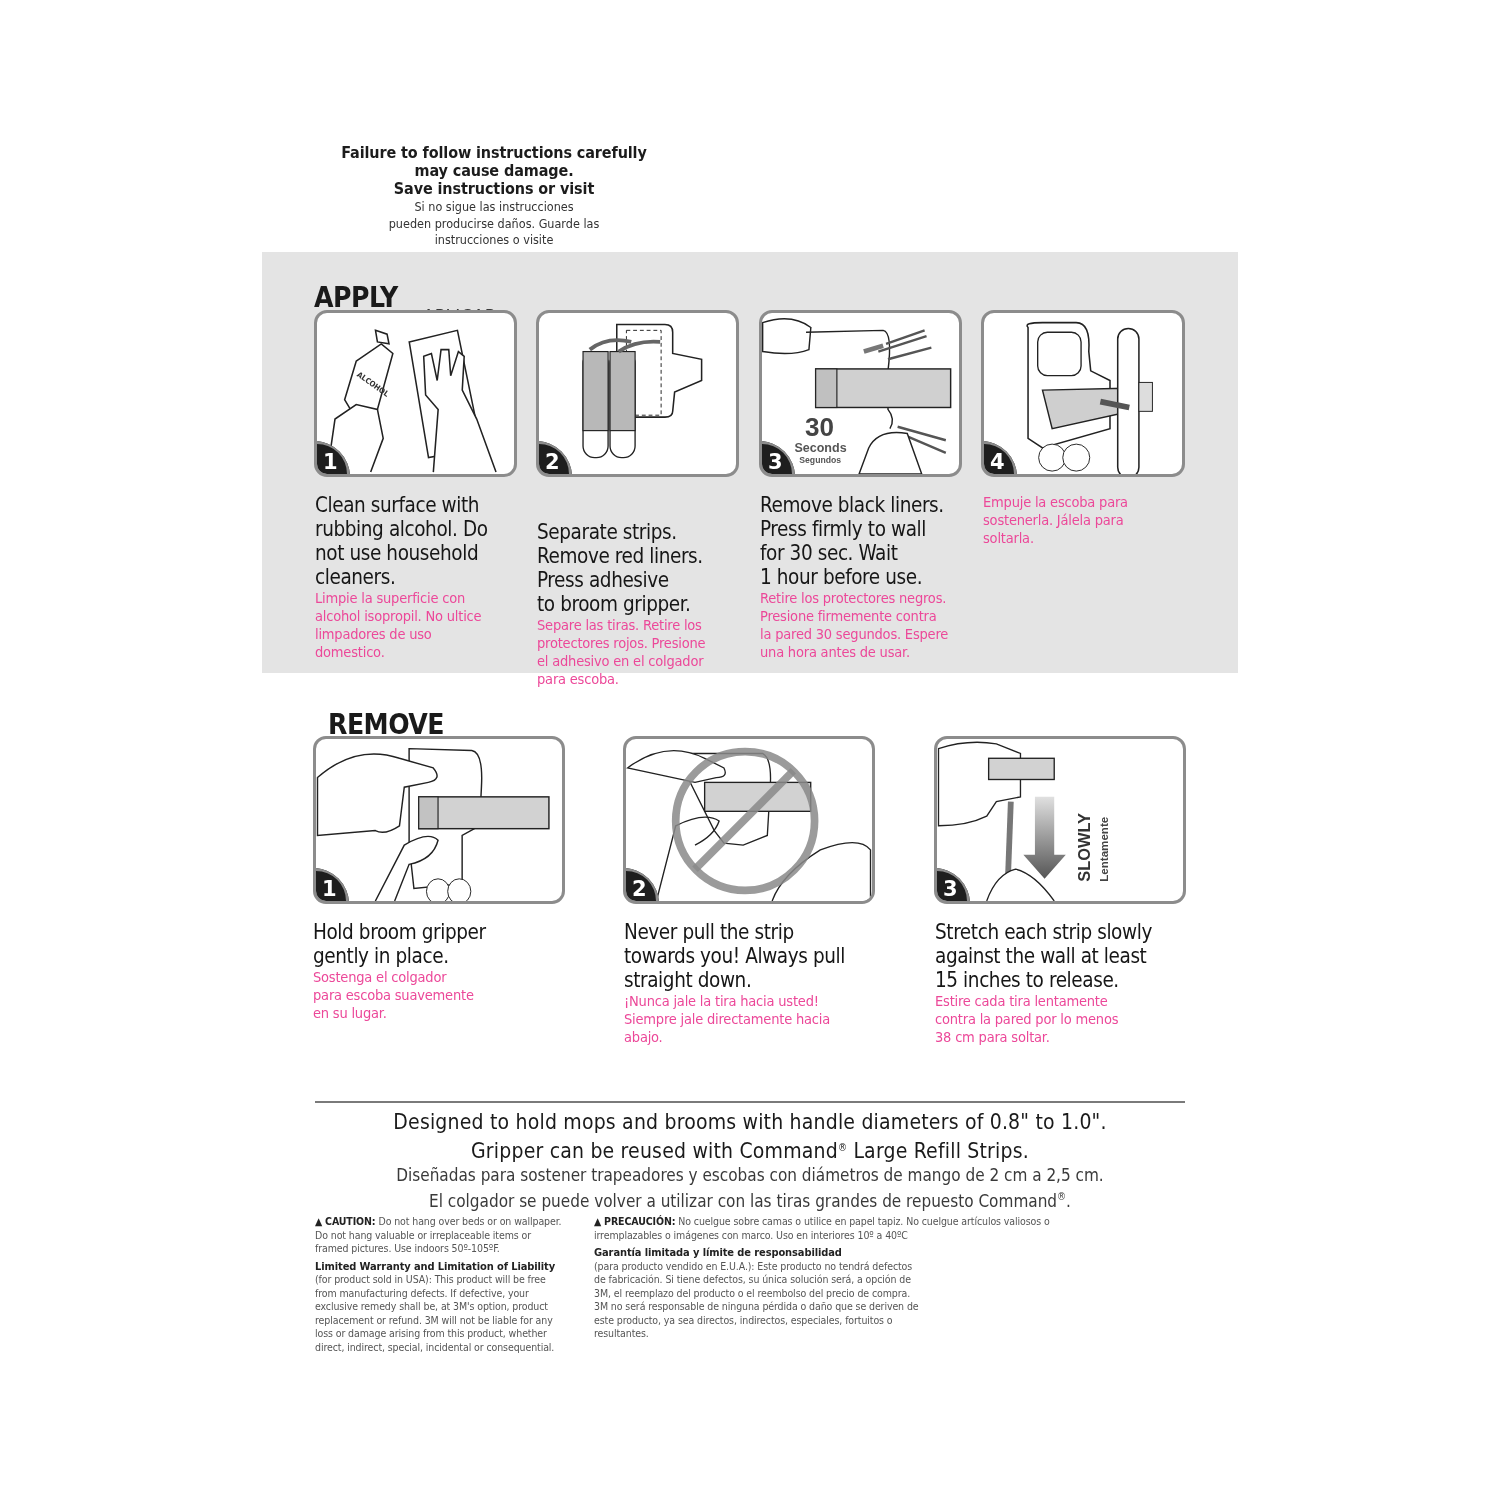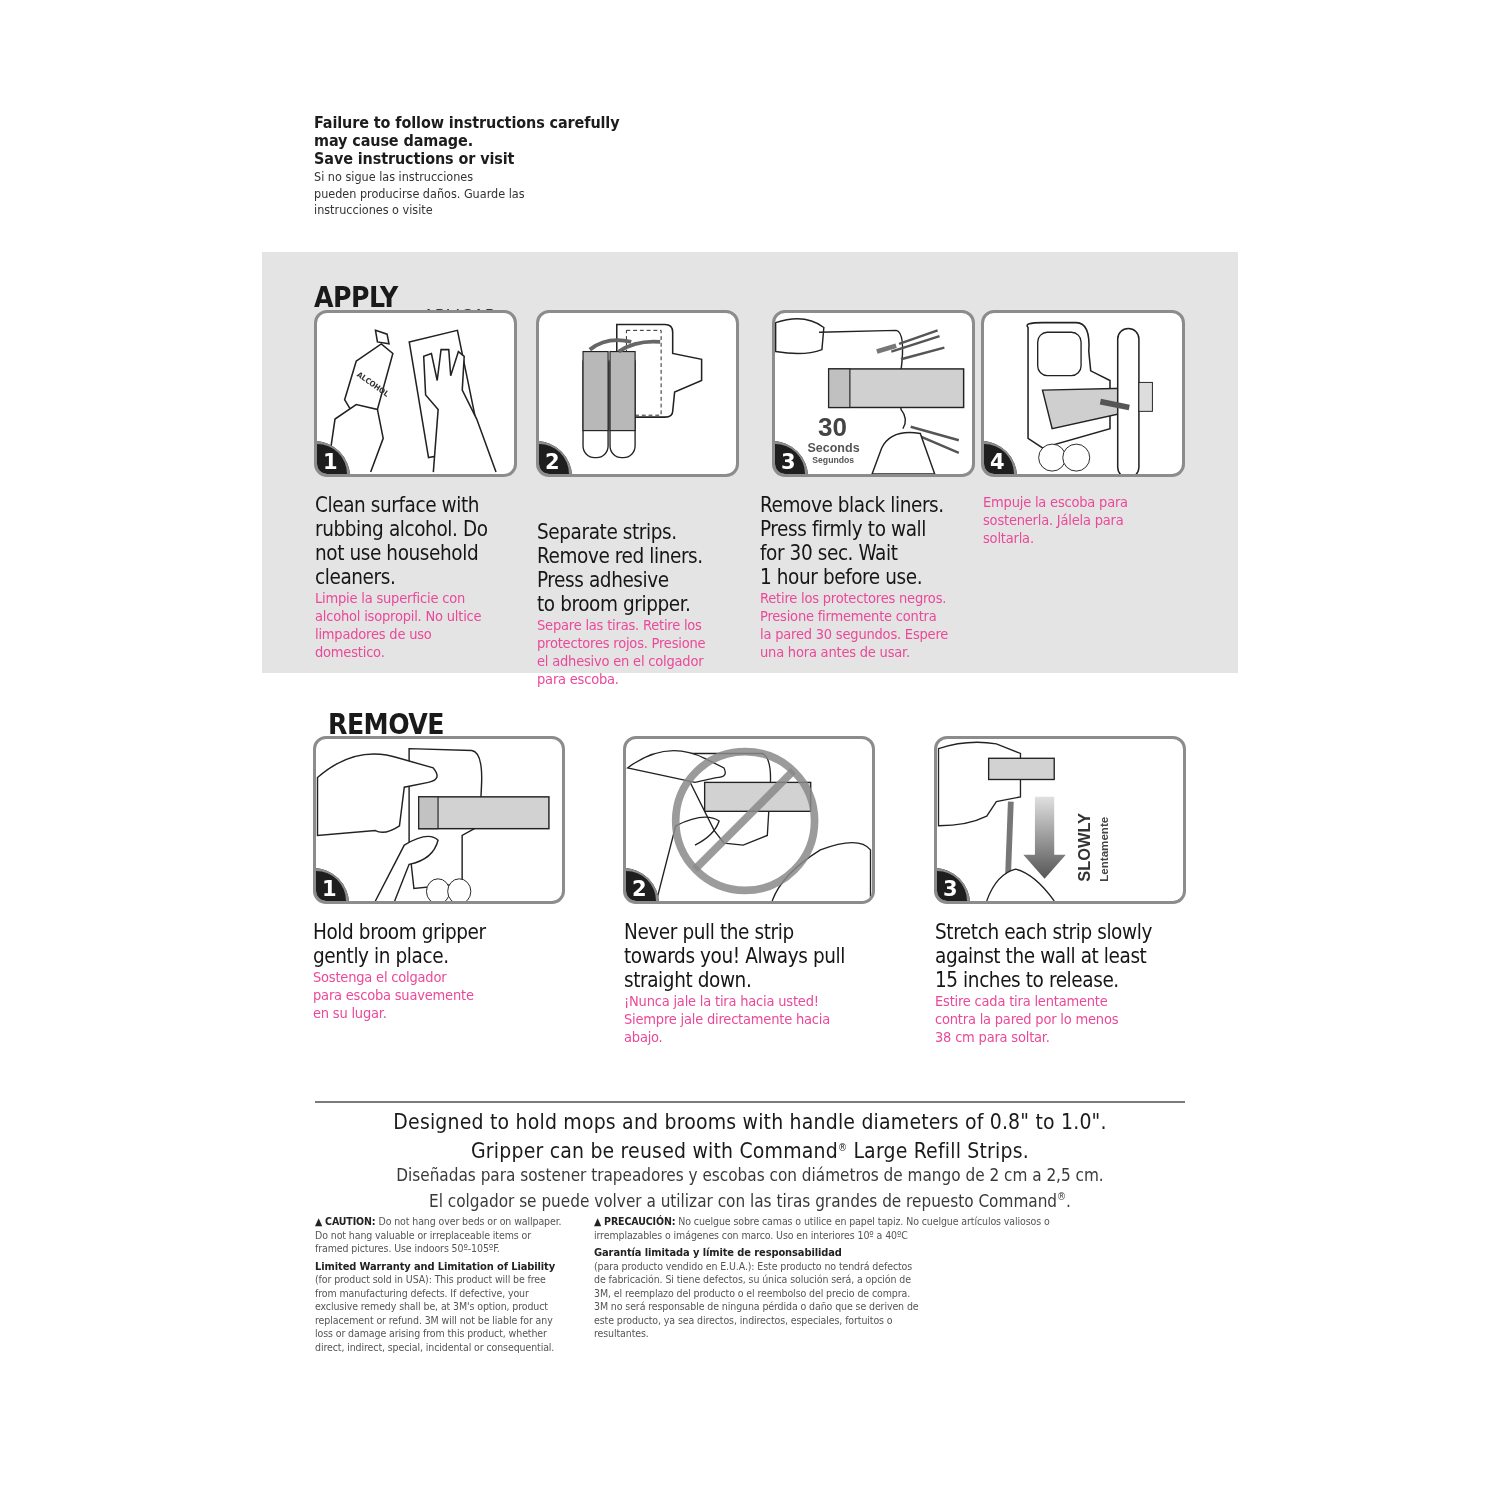--- a/index.html
+++ b/index.html
@@ -1,19 +1,19 @@
 <!DOCTYPE html>
 <html><head>
 <meta charset="utf-8">
 <style>
   * { box-sizing: border-box; margin: 0; padding: 0; }
   html, body { width: 1500px; height: 1500px; background: #ffffff; overflow: hidden; }
   body { position: relative; font-family: "DejaVu Sans Condensed", "DejaVu Sans", "Liberation Sans", sans-serif; color: #1a1a1a; }
 
-  .intro { position: absolute; left: 314px; top: 114px; width: 360px; }
+  .intro { position: absolute; left: 314px; top: 144px; width: 360px; text-align: center; }
   .intro .en { font-weight: bold; font-size: 16px; line-height: 18px; color: #1c1c1c; letter-spacing: -0.1px; }
   .intro .es { font-size: 12.5px; line-height: 16.5px; color: #333; margin-top: 1px; }
 
   .apply-panel { position: absolute; left: 262px; top: 252px; width: 976px; height: 421px; background: #e4e4e4; }
 
   .section-title { position: absolute; display: flex; align-items: center; gap: 18px; }
   .section-title .big { font-weight: bold; font-size: 28px; letter-spacing: -0.5px; color: #1a1a1a; }
   .section-title .small { font-size: 19px; color: #3a3a3a; margin-left: 7px; letter-spacing: 0.3px; margin-top: 37px; }
 
   .card { position: absolute; background: #fff; border: 3px solid #8c8c8c; border-radius: 13px; overflow: hidden; }
@@ -85,21 +85,21 @@
     <rect x="73" y="40" width="26" height="110" rx="12" fill="#fff" stroke="#222" stroke-width="1.4"></rect>
     <rect x="73" y="40" width="26" height="82" fill="#b8b8b8" stroke="#222" stroke-width="1.2"></rect>
     <path d="M52 38 Q70 24 95 30" fill="none" stroke="#666" stroke-width="4"></path>
     <path d="M82 40 Q100 28 125 30" fill="none" stroke="#666" stroke-width="4"></path>
   </svg>
   <div class="badge">
       <span>2</span>
     </div>
 </div>
 
-<div class="card" style="left:759px; top:310px; width:203px; height:167px;margin-left:13px;">
+<div class="card" style="left:759px; top:310px; width:203px; height:167px;">
   <svg class="art" viewBox="0 0 203 167">
     <path d="M0 10 Q30 0 50 15 L48 38 Q30 45 0 40 Z" fill="#fff" stroke="#222" stroke-width="1.5"></path>
     <path d="M45 20 L125 18 Q135 20 130 60 L130 100 Q138 110 132 120" fill="none" stroke="#222" stroke-width="1.5"></path>
     <rect x="55" y="58" width="140" height="40" fill="#d0d0d0" stroke="#222" stroke-width="1.5"></rect>
     <rect x="55" y="58" width="22" height="40" fill="#c0c0c0" stroke="#222" stroke-width="1.2"></rect>
     <path d="M120 40 L170 24 M130 48 L175 36 M128 32 L168 18" stroke="#555" stroke-width="2.5"></path>
     <path d="M105 40 L125 34" stroke="#777" stroke-width="5"></path>
     <path d="M140 118 L190 132 M150 128 L190 145" stroke="#555" stroke-width="2.5"></path>
     <path d="M110 140 Q120 120 150 125 L165 167 L100 167 Z" fill="#fff" stroke="#222" stroke-width="1.5"></path>
     <text x="44" y="128" font-size="27" font-weight="bold" fill="#444" font-family="Liberation Sans, sans-serif">30</text>

